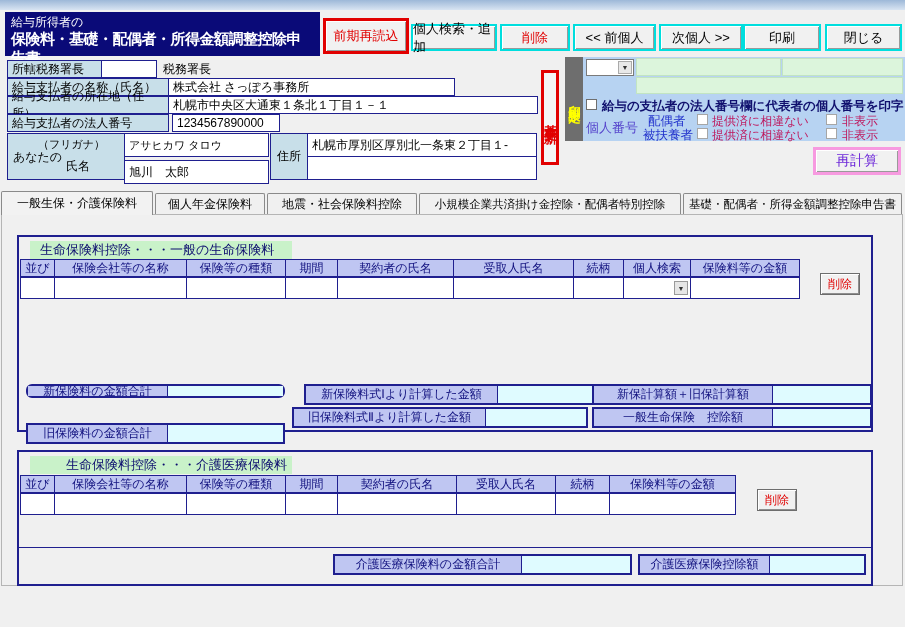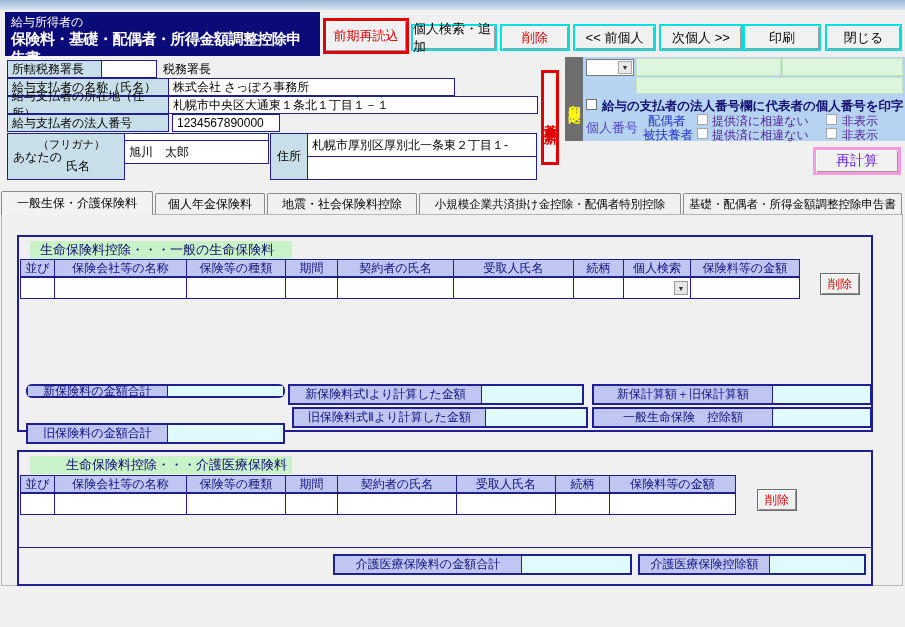--- a/index.html
+++ b/index.html
@@ -31,21 +31,21 @@
   .strip { background:#6e6e6e; color:#ffff00; font-size:12px; font-weight:bold; }
 
   .panel { background:#b7d3f2; }
   .greenfield { background:#dcf5dc; border:1px solid #c2e4c2; }
   .combo { background:#fff; border:1px solid #7a7a7a; position:relative; }
   .combo .arrowbtn { position:absolute; right:1px; top:1px; bottom:1px; width:14px; background:#e8e8e8;
           border:1px solid #aaa; font-size:7px; display:flex; align-items:center; justify-content:center; color:#333; }
   .cb { width:11px; height:11px; background:#fff; border:1px solid #6f6f6f; display:inline-block; }
   .cb.dis { border-color:#a6a6a6; }
   .navylabel { color:#10106e; }
-  .graylabel { color:#4c1d95; }
+  .graylabel { color:#be185d; }
   .bluelabel { color:#2233cc; }
   .purplelabel { color:#5544cc; }
   .recalc { border:3px solid #f79ae0; background:#f1f1f1; color:#6d28d9; font-size:14px;
             display:flex; align-items:center; justify-content:center;
             box-shadow:inset 1px 1px 0 #fff, inset -1px -1px 0 #9a9a9a; }
 
   .tab { background:#f0f0f0; border:1px solid #8a8a8a; border-bottom:none; border-radius:2px 2px 0 0;
          display:flex; align-items:center; justify-content:center; font-size:12px; padding:0 4px; }
   .tab.active { z-index:3; background:#f2f2f2; }
   .tabpage { background:#f0f0f0; border:1px solid #b5b5b5; }
@@ -104,21 +104,21 @@
 
   <div class="abs lbl" style="left:7px;top:114px;width:162px;height:18px;">給与支払者の法人番号</div>
   <div class="abs inp" style="left:172px;top:114px;width:108px;height:18px;">1234567890000</div>
 
   <div class="abs lbl" style="left:7px;top:133px;width:118px;height:47px;">
     <span class="abs" style="left:5px;top:15px;">あなたの</span>
     <span class="abs" style="right:19px;top:3px;font-size:11px;">（フリガナ）</span>
     <span class="abs" style="left:58px;bottom:4px;">氏名</span>
   </div>
   <div class="abs inp" style="left:124px;top:133px;width:145px;height:24px;font-size:11px;">アサヒカワ タロウ</div>
-  <div class="abs inp" style="left:124px;top:140px;width:145px;height:24px;">旭川　太郎</div>
+  <div class="abs inp" style="left:124px;top:160px;width:145px;height:24px;">旭川　太郎</div>
 
   <div class="abs lbl" style="left:270px;top:133px;width:38px;height:47px;justify-content:center;padding-left:0;">住所</div>
   <div class="abs inp" style="left:307px;top:133px;width:230px;height:24px;">札幌市厚別区厚別北一条東２丁目１-</div>
   <div class="abs inp" style="left:307px;top:156px;width:230px;height:24px;"></div>
 
   <div class="abs vert basicupd" style="left:541px;top:70px;width:18px;height:95px;">基本更新</div>
 
   <div class="abs panel" style="left:583px;top:57px;width:322px;height:84px;"></div>
   <div class="abs vert strip" style="left:565px;top:57px;width:18px;height:84px;">印刷設定</div>
 
@@ -183,21 +183,21 @@
       <span class="ddarrow">▼</span>
     </div>
     <div class="td" style="width:110px;"></div>
   </div>
   <div class="abs delbtn" style="left:820px;top:273px;width:40px;height:22px;">削除</div>
 
   <div class="abs sumgroup" style="left:26px;top:384px;height:14px;border-radius:6px;">
     <div class="slbl" style="width:140px;">新保険料の金額合計</div>
     <div class="sval" style="width:115px;"></div>
   </div>
-  <div class="abs sumgroup" style="left:288px;top:384px;height:21px;">
+  <div class="abs sumgroup" style="left:304px;top:384px;height:21px;">
     <div class="slbl" style="width:192px;">新保険料式Ⅰより計算した金額</div>
     <div class="sval" style="width:100px;"></div>
   </div>
   <div class="abs sumgroup" style="left:592px;top:384px;height:21px;">
     <div class="slbl" style="width:179px;">新保計算額＋旧保計算額</div>
     <div class="sval" style="width:97px;"></div>
   </div>
 
   <div class="abs sumgroup" style="left:26px;top:407px;height:21px;margin-top:16px;">
     <div class="slbl" style="width:140px;">旧保険料の金額合計</div>

